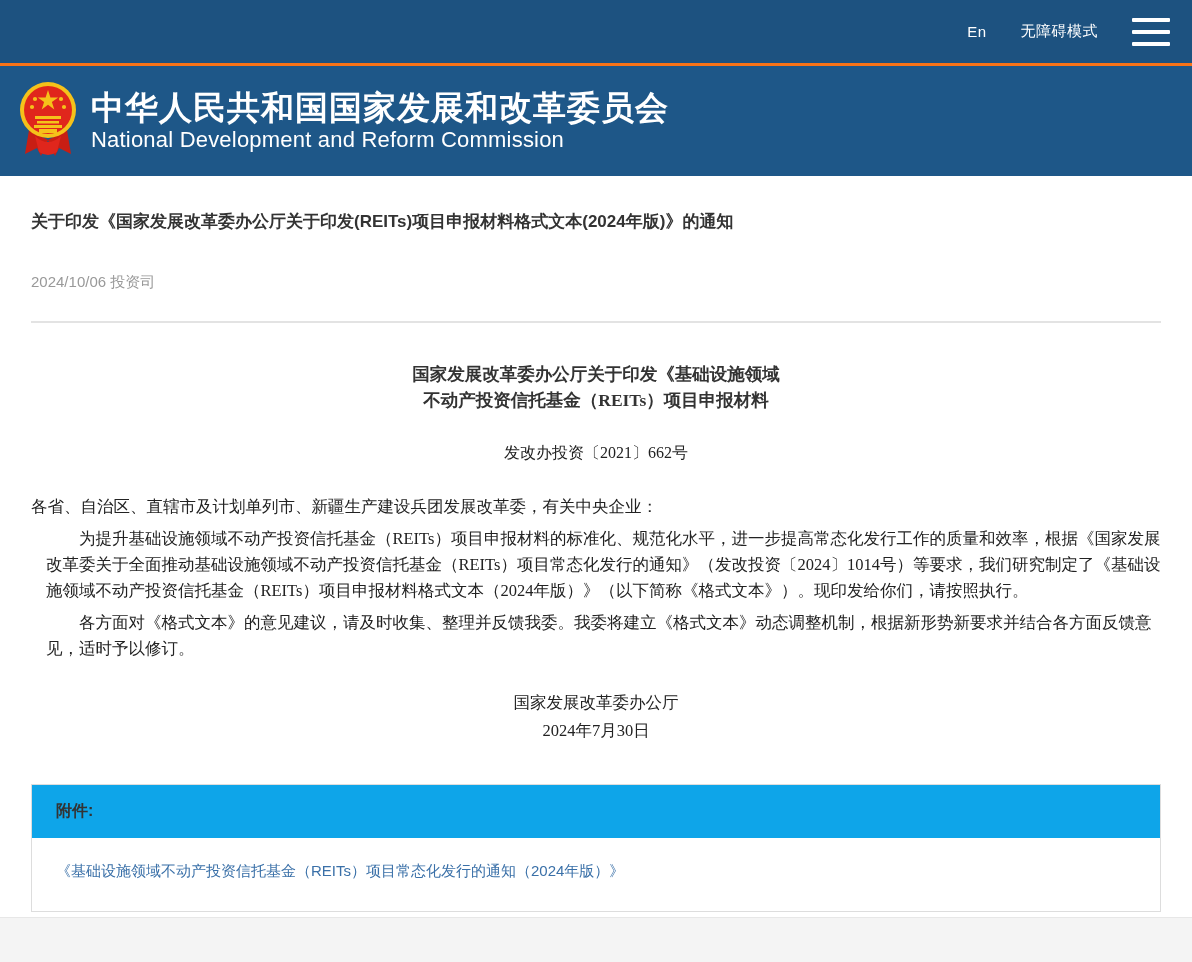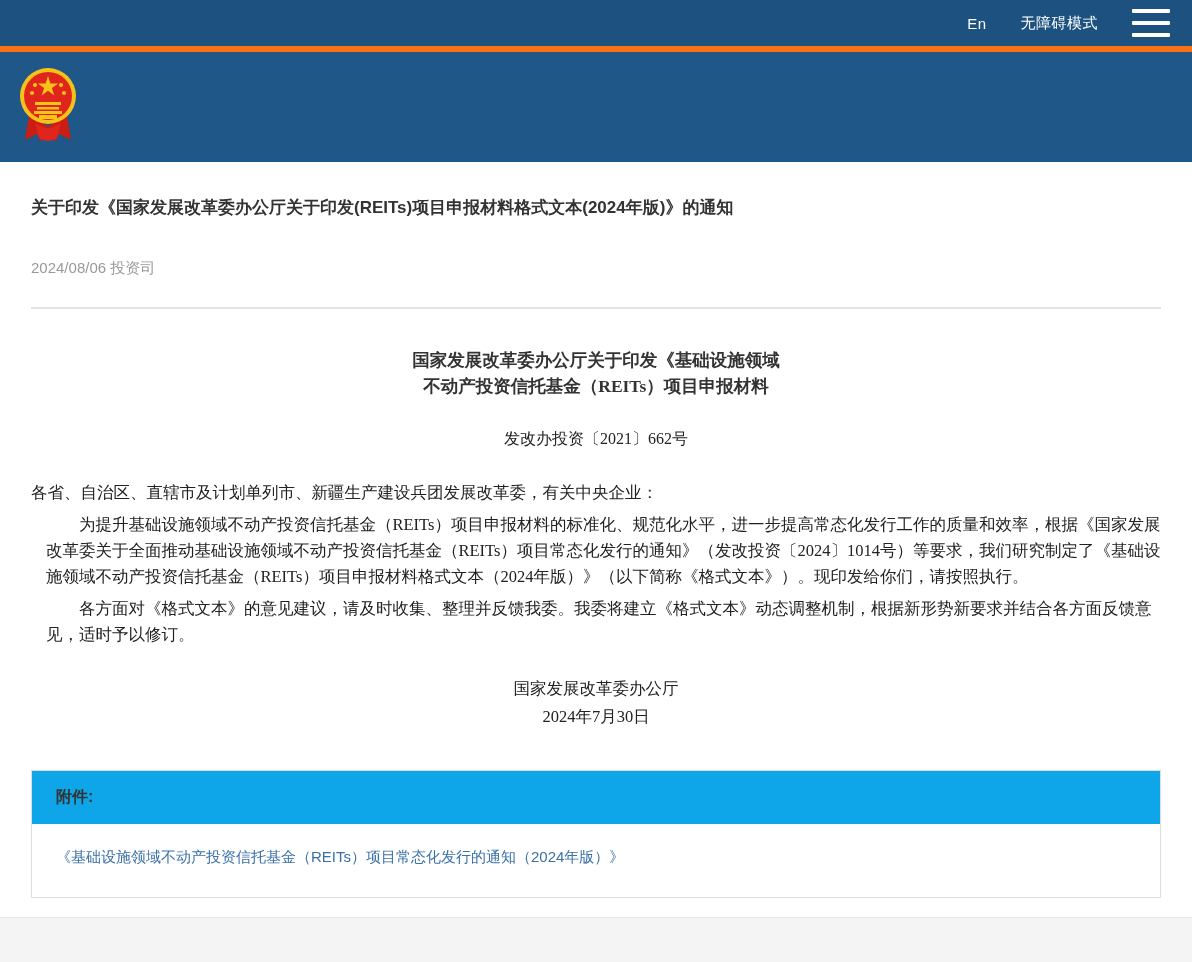--- a/index.html
+++ b/index.html
@@ -9,23 +9,23 @@
     background: #ffffff;
     font-family: "Liberation Sans", "DejaVu Sans", sans-serif;
     display: flex;
     flex-direction: column;
     overflow: hidden;
     color: #333;
   }
 
   
   .topbar {
-    height: 52px;
+    height: 66px;
     background: #1d5280;
-    border-bottom: 6px solid #f97316;
+    border-bottom: 3px solid #f97316;
     display: flex;
     align-items: center;
     justify-content: flex-end;
     gap: 34px;
     padding-right: 22px;
     color: #ffffff;
     font-size: 15px;
     flex: 0 0 auto;
   }
   .topbar .tblink { cursor: pointer; letter-spacing: 0.5px; }
@@ -164,28 +164,32 @@
     <circle cx="18" cy="21" r="2.1" fill="#f5c21a"></circle>
     <circle cx="44" cy="21" r="2.1" fill="#f5c21a"></circle>
     <circle cx="15" cy="29" r="2.1" fill="#f5c21a"></circle>
     <circle cx="47" cy="29" r="2.1" fill="#f5c21a"></circle>
 
     <rect x="18" y="38" width="26" height="3" fill="#f5c21a"></rect>
     <rect x="20" y="43" width="22" height="2.5" fill="#f5c21a"></rect>
     <rect x="17" y="47" width="28" height="3" fill="#f5c21a"></rect>
     <rect x="22" y="51" width="18" height="4" fill="#f5c21a"></rect>
   </svg>
+  <div class="org-names">
+    <div class="org-zh">中华人民共和国国家发展和改革委员会</div>
+    <div class="org-en">National Development and Reform Commission</div>
+  </div>
 </div>
 
 <div class="content">
 
   <h2 class="article-title">关于印发《国家发展改革委办公厅关于印发(REITs)项目申报材料格式文本(2024年版)》的通知</h2>
 
   <div class="article-meta">
-    <span>2024/08/06</span>
+    <span>2024/10/06</span>
     <span> </span>
     <span>投资司</span>
   </div>
 
   <div class="divider"></div>
 
   <div class="doc">
     <h3 class="doc-title">
       <span>国家发展改革委办公厅关于印发《基础设施领域</span>
       <span>不动产投资信托基金（REITs）项目申报材料</span>

